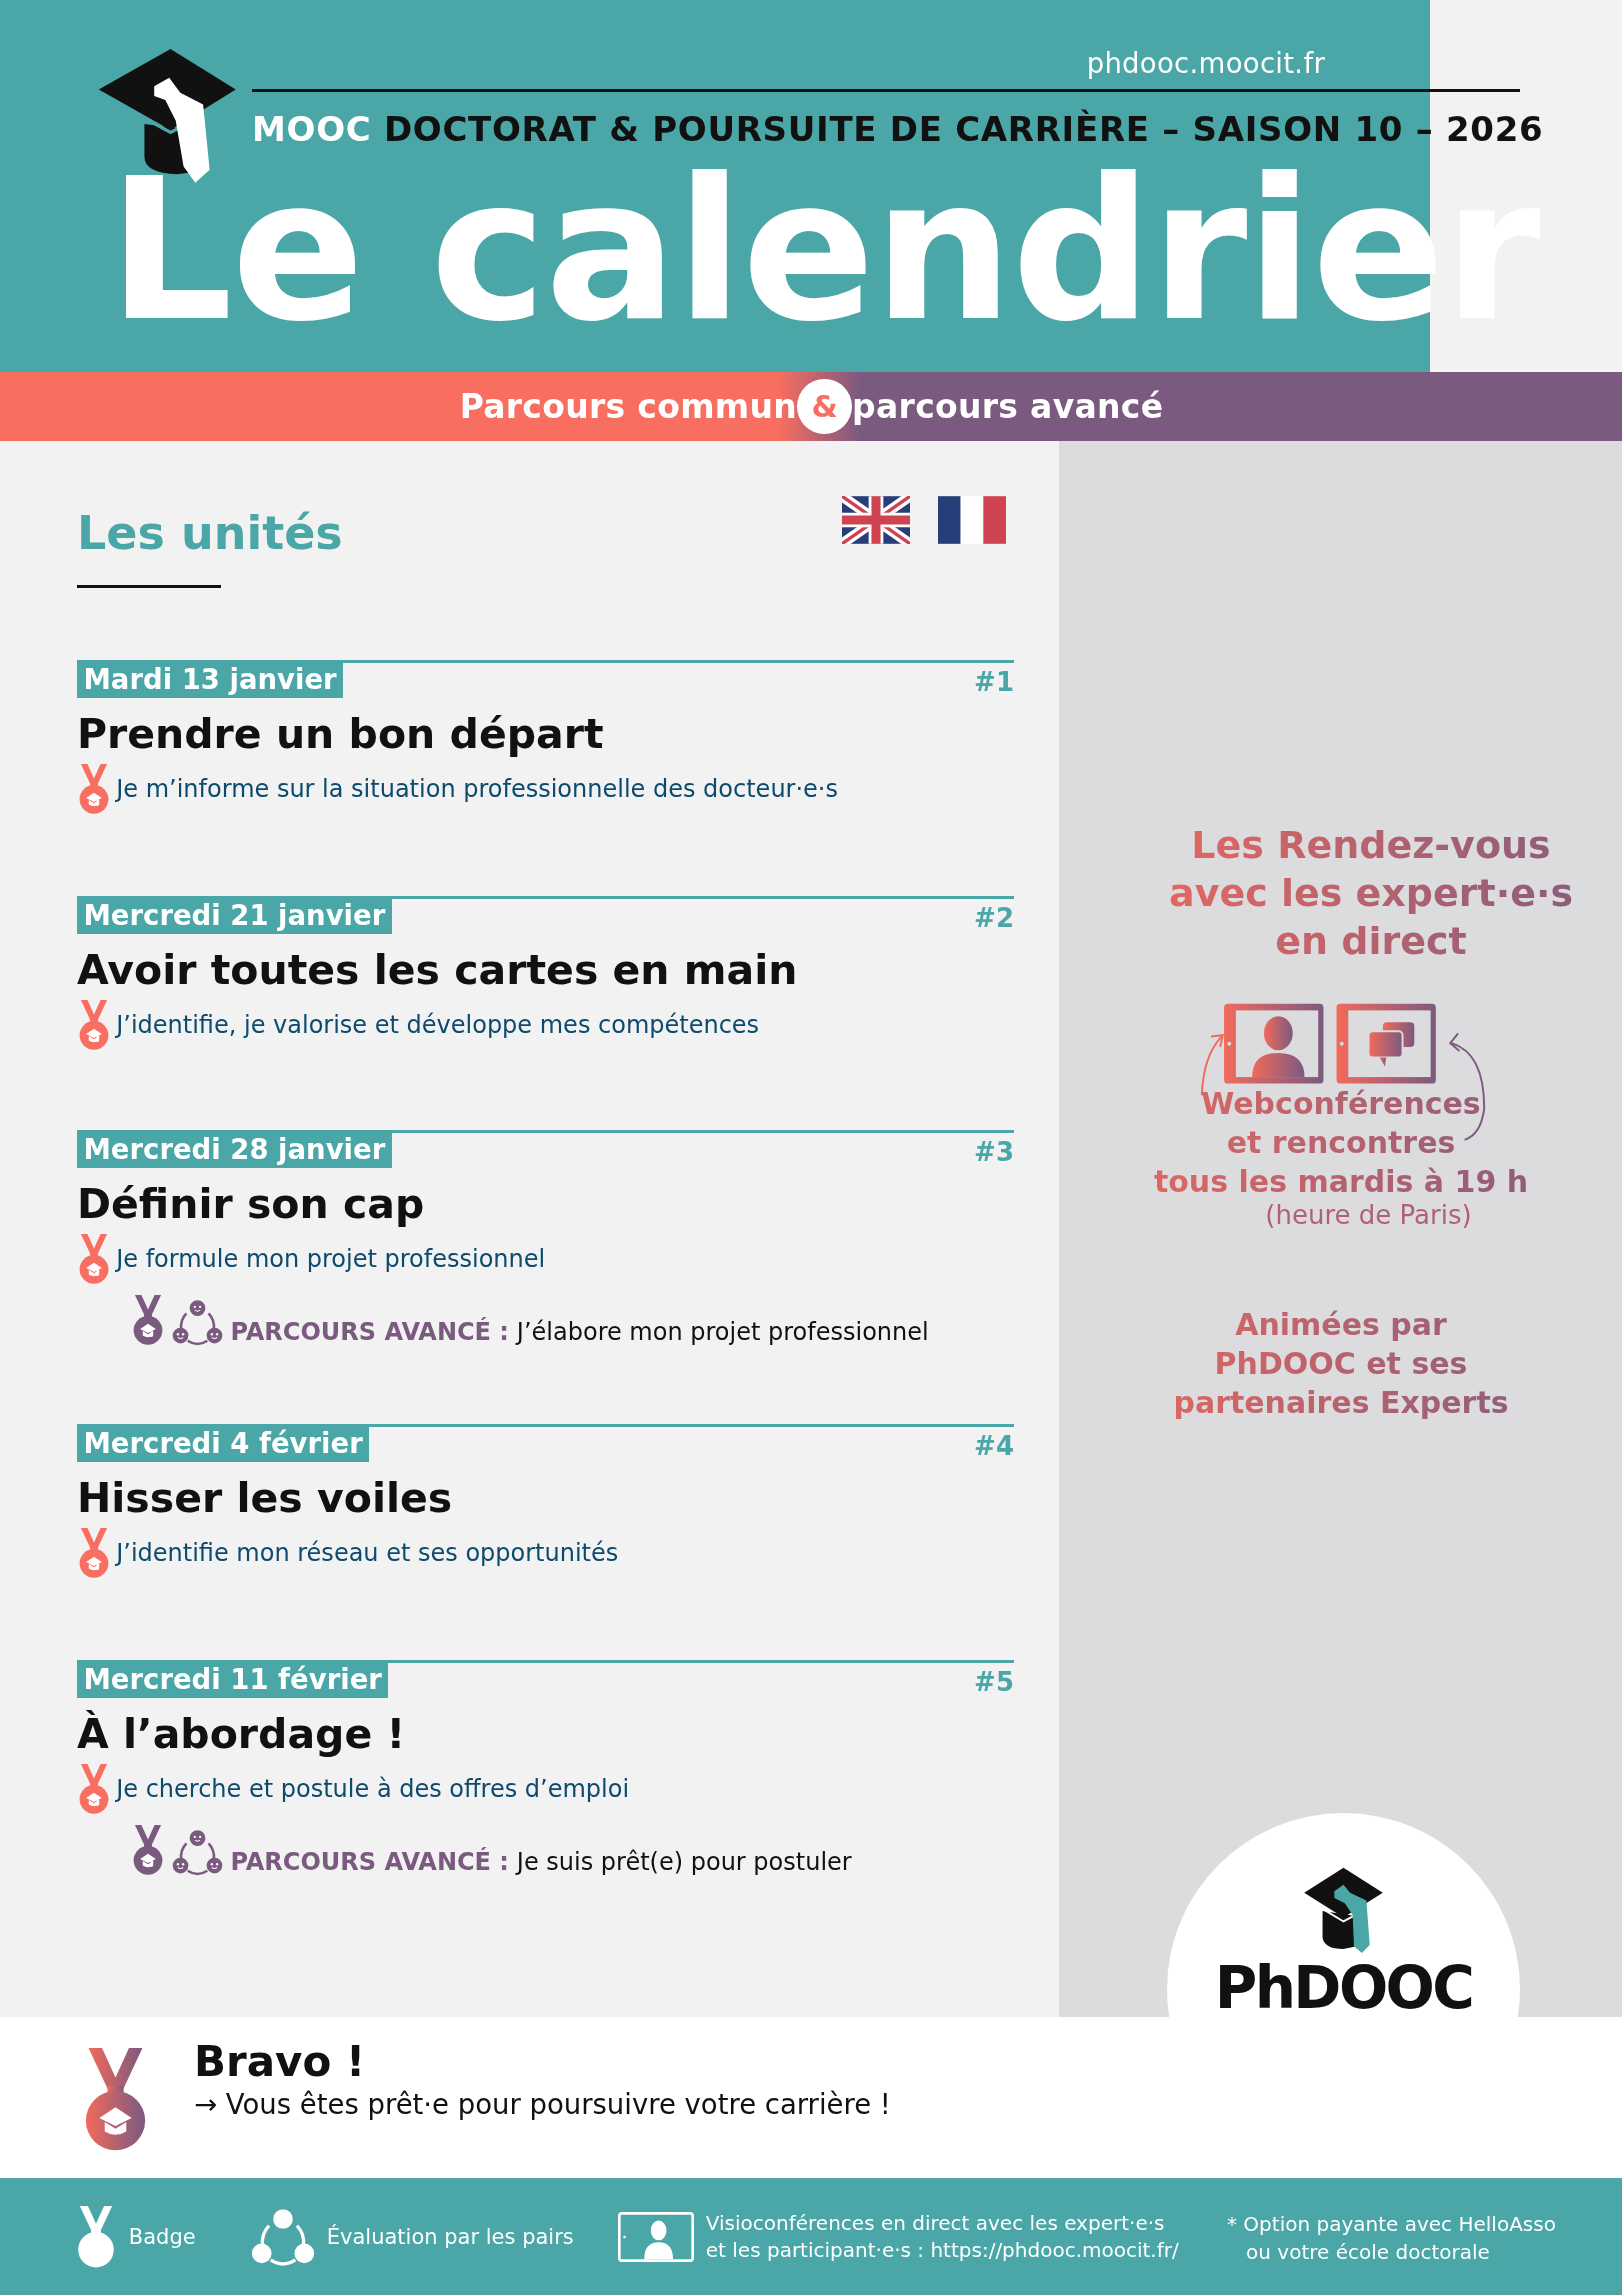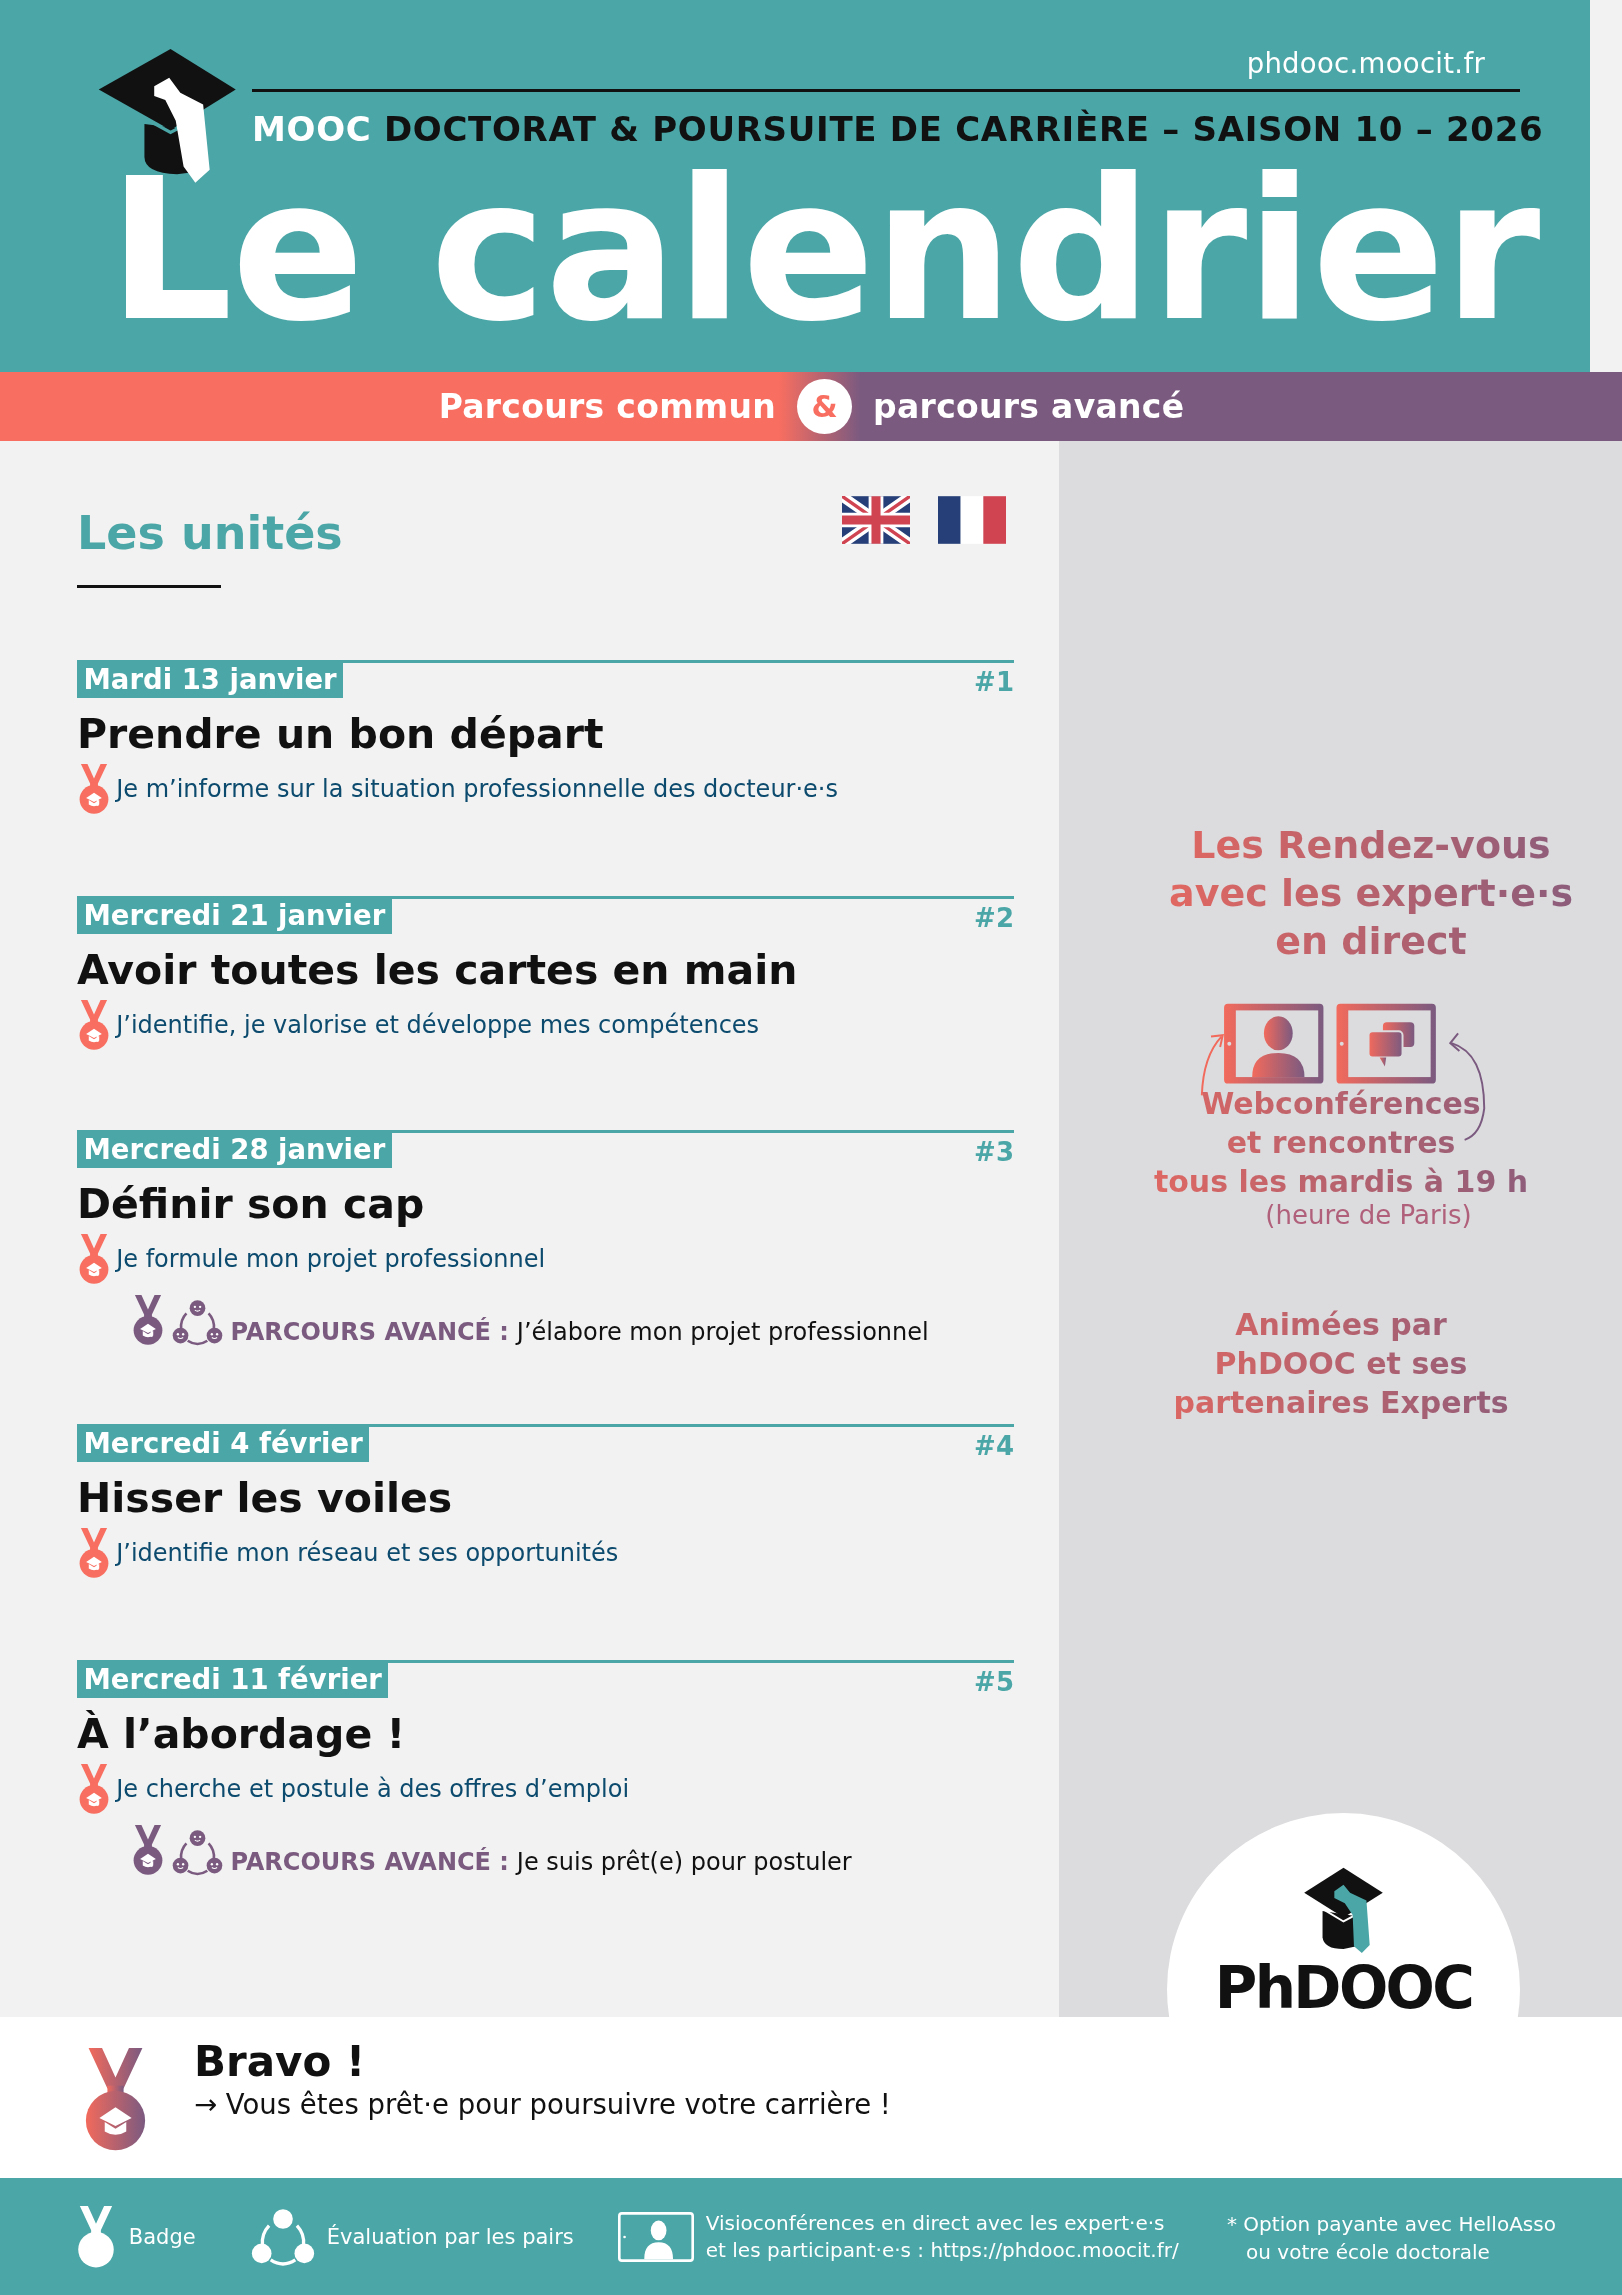--- a/index.html
+++ b/index.html
@@ -1,31 +1,31 @@
 <!DOCTYPE html>
 <html style="font-size:10.5px"><head>
 <meta charset="utf-8">
 <style>
   * { margin: 0; padding: 0; box-sizing: border-box; }
   html, body { width: 1623px; height: 2295px; overflow: hidden; background: #f1f2f1; }
   body { font-family: "DejaVu Sans", "Liberation Sans", sans-serif; position: relative; }
 
   
-  .header { position: absolute; left: 0; top: 0; width: 1590px; height: 372px; background: #4ba6a7; }
+  .header { position: absolute; left: 0; top: 0; width: 1430px; height: 372px; background: #4ba6a7; }
   .header .cap-logo { position: absolute; left: 92px; top: 49px; width: 144px; height: 137px; }
   .header .site-url { position: absolute; right: 105px; top: 47px; color: #ffffff; font-size: 27.5px; letter-spacing: 0.3px; }
   .header .rule { position: absolute; left: 252px; top: 89px; width: 1268px; height: 2.6px; background: #111; }
   .header .subtitle { position: absolute; left: 252px; top: 109px; font-size: 34px; font-weight: bold; color: #111; letter-spacing: 0.7px; white-space: nowrap; }
   .header .subtitle .mooc { color: #ffffff; }
   .header .big-title { position: absolute; left: 108px; top: 152px; width: 1413px; font-size: 196px; font-weight: bold; color: #ffffff; line-height: 1; letter-spacing: -1.3px; white-space: nowrap; }
 
   
   .paths-band { position: absolute; left: 0; top: 372px; width: 1623px; height: 69px;
     background: linear-gradient(90deg, #f86e60 0%, #f86e60 48%, #7b5a80 53%, #7b5a80 100%); }
-  .paths-band .inner { position: absolute; left: 0; right: 0; top: 0; height: 69px; display: flex; align-items: center; justify-content: center; gap: 21px; }
+  .paths-band .inner { position: absolute; left: 0; right: 0; top: 0; height: 69px; display: flex; align-items: center; justify-content: center; }
   .paths-band .label { color: #fff; font-size: 33px; font-weight: bold; letter-spacing: 0.3px; }
   .paths-band .amp { width: 55px; height: 55px; border-radius: 50%; background: #fff; color: #f86e60; font-size: 30px; font-weight: bold; display: flex; align-items: center; justify-content: center; }
 
   
   .left { position: absolute; left: 0; top: 444px; width: 1166px; height: 1576px; background: #f1f2f1; }
   .section-title { position: absolute; left: 77px; top: 62px; font-size: 46px; font-weight: bold; color: #4ba6a7; }
   .section-rule { position: absolute; left: 77px; top: 141px; width: 144px; height: 3.3px; background: #111; }
   .flag { position: absolute; top: 52px; width: 68px; height: 48px; }
   .flag.uk { left: 842px; }
   .flag.fr { left: 938px; }

